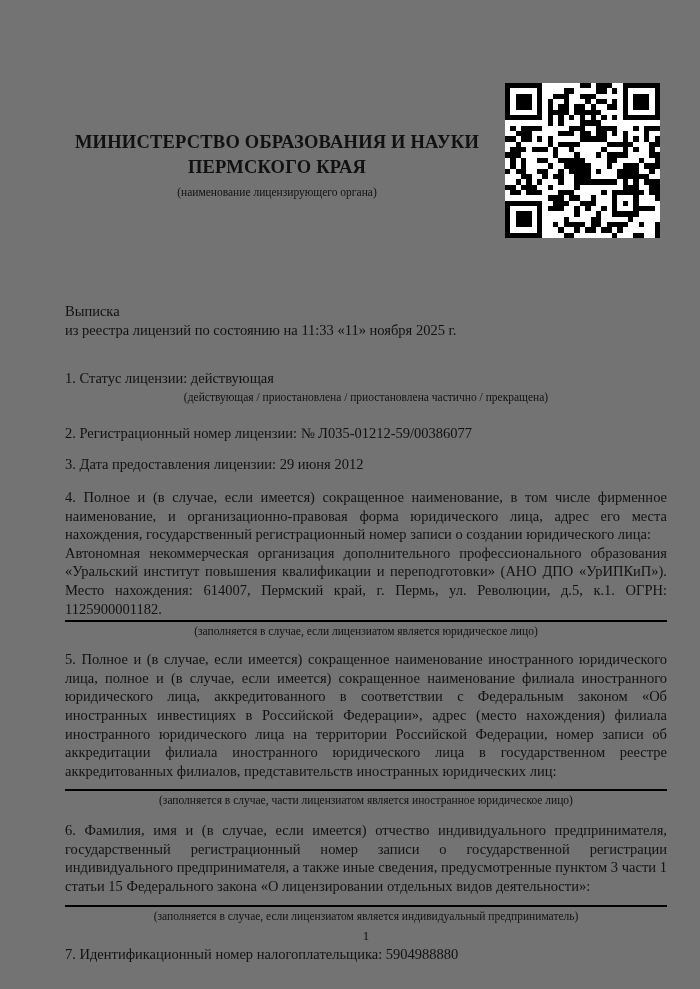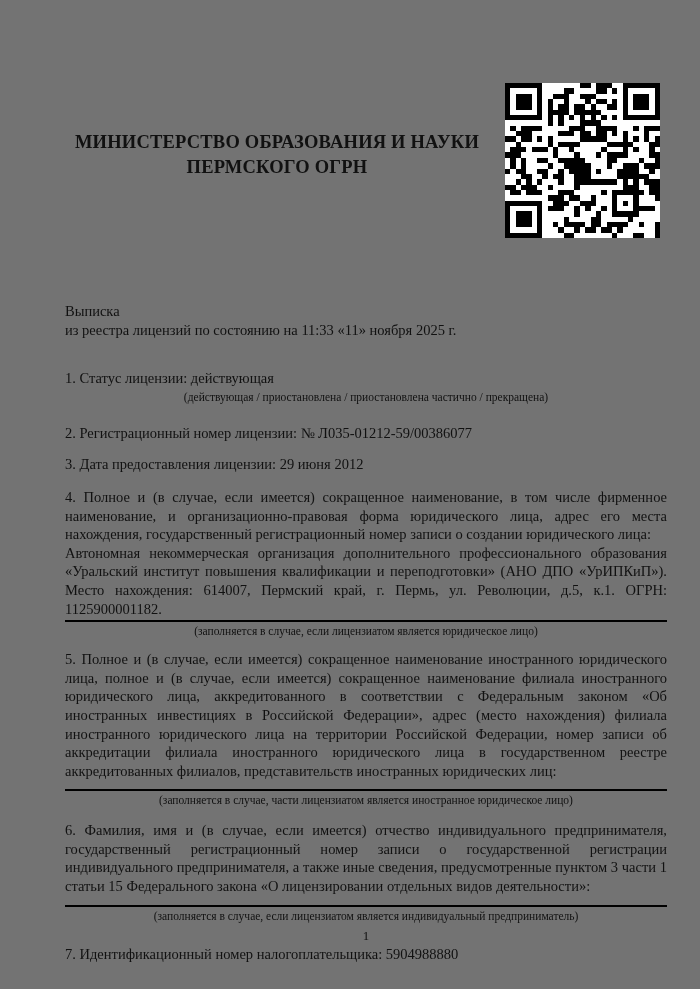--- a/index.html
+++ b/index.html
@@ -55,21 +55,22 @@
     text-align:center;font-size:13px;
   }
 </style>
 </head>
 <body>
 
 <div class="page">
 
   <div class="header">
     <div class="ministry-line">МИНИСТЕРСТВО ОБРАЗОВАНИЯ И НАУКИ</div>
-    <div class="ministry-line">ПЕРМСКОГО ОГРН</div>
+    <div class="ministry-line">ПЕРМСКОГО КРАЯ</div>
+    <div class="org-caption">(наименование лицензирующего органа)</div>
   </div>
 
   <svg class="qr" id="qr-svg" viewBox="0 0 29 29" shape-rendering="crispEdges" xmlns="http://www.w3.org/2000/svg">
       <rect x="0" y="0" width="29" height="29" fill="#ffffff"></rect>
       <rect x="0" y="0" width="1" height="1" fill="#000000"></rect>
       <rect x="1" y="0" width="1" height="1" fill="#000000"></rect>
       <rect x="2" y="0" width="1" height="1" fill="#000000"></rect>
       <rect x="3" y="0" width="1" height="1" fill="#000000"></rect>
       <rect x="4" y="0" width="1" height="1" fill="#000000"></rect>
       <rect x="5" y="0" width="1" height="1" fill="#000000"></rect>

